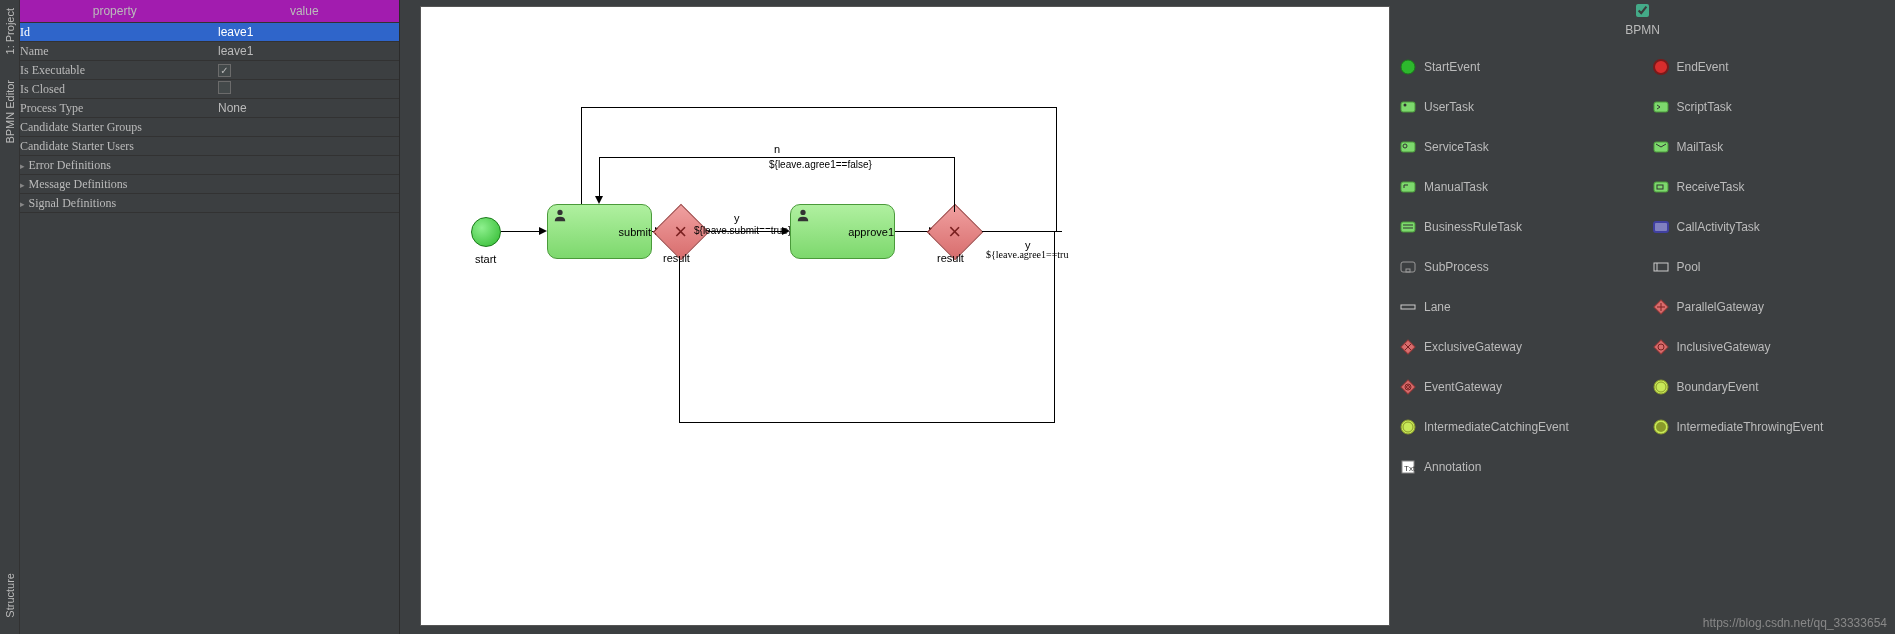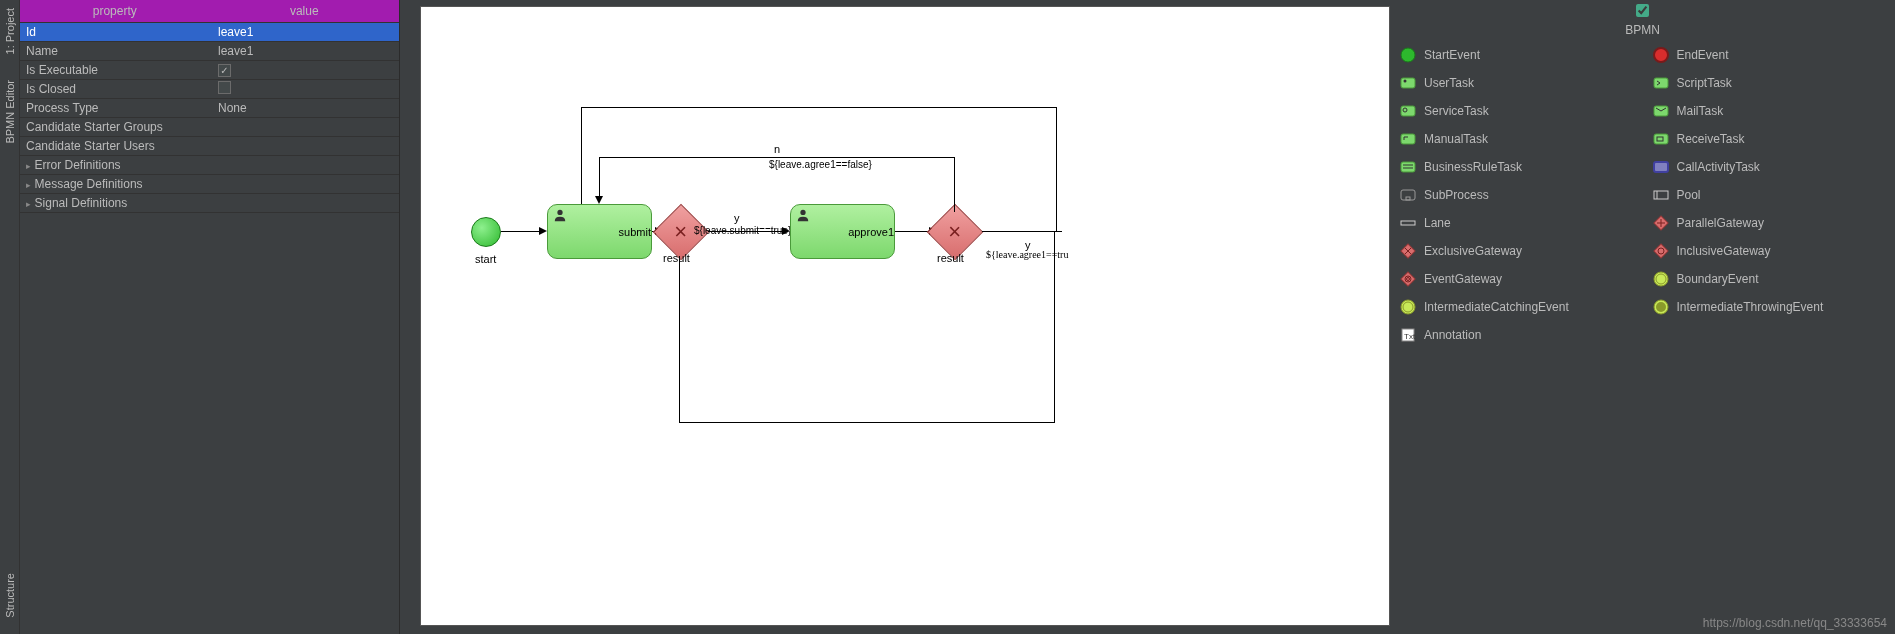--- a/index.html
+++ b/index.html
@@ -57,22 +57,23 @@
       border-bottom: 1px solid #323232;
       height: 19px;
       align-items: center;
     }
     .prop-row.selected {
       background: #2f65ca;
       color: #fff;
     }
     .prop-key {
       width: 190px;
-      padding-left: 6px;
-      font-size: 12px;
+      padding-left: 0;
+      font-size: 12px;
+      font-family: Liberation Serif, serif;
     }
     .prop-val {
       flex: 1;
       padding-left: 8px;
       font-size: 12px;
     }
     .prop-row.expandable .prop-key::before {
       content: "▸";
       font-size: 9px;
       margin-right: 4px;
@@ -192,20 +193,21 @@
       gap: 0;
     }
     .palette-item {
       display: flex;
       align-items: center;
       gap: 8px;
       padding: 6px 10px;
       font-size: 12px;
       color: #bbbbbb;
       cursor: pointer;
+      margin-top: 12px;
     }
     .palette-icon {
       width: 16px;
       height: 16px;
       flex-shrink: 0;
     }
     
     
     .watermark {
       position: fixed;

